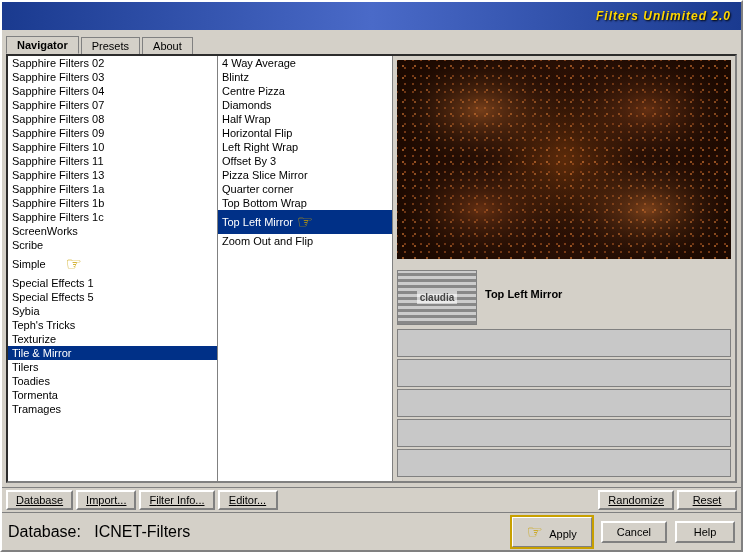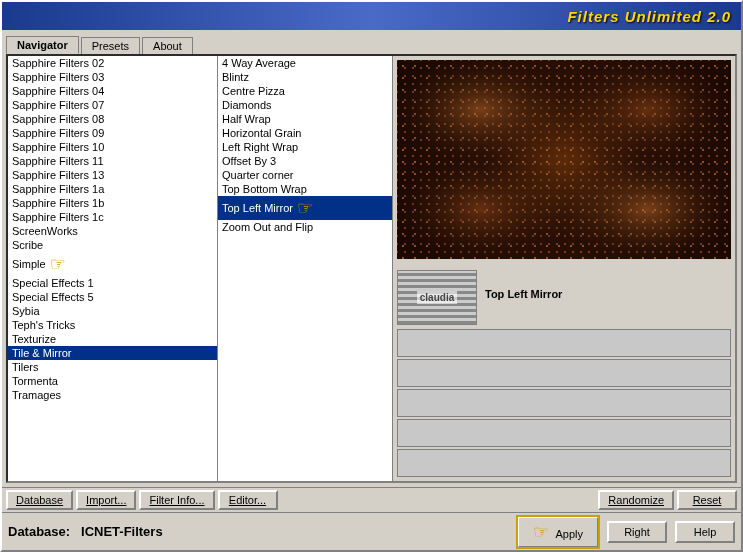--- a/index.html
+++ b/index.html
@@ -2,21 +2,21 @@
 <html><head>
   <meta charset="utf-8">
   <style>
     * { box-sizing: border-box; margin: 0; padding: 0; }
     body { width: 743px; height: 552px; background: #d4d0c8; font-family: 'Tahoma', 'Arial', sans-serif; font-size: 11px; overflow: hidden; }
 
     .window { width: 743px; height: 552px; border: 2px solid #ffffff; border-right-color: #808080; border-bottom-color: #808080; background: #d4d0c8; display: flex; flex-direction: column; }
 
     
     .title-bar { height: 28px; background: linear-gradient(to right, #1a3a8f, #4a6ac8, #1a3a8f); display: flex; align-items: center; justify-content: flex-end; padding-right: 10px; }
-    .title-text { color: #ffd700; font-size: 15px; font-weight: bold; font-style: italic; letter-spacing: 1px; text-shadow: 1px 1px 2px #000; }
+    .title-text { color: #ffd700; font-size: 12px; font-weight: bold; font-style: italic; letter-spacing: 1px; text-shadow: 1px 1px 2px #000; }
 
     
     .tab-bar { display: flex; align-items: flex-end; padding-left: 4px; padding-top: 11px; background: #d4d0c8; height: 24px; }
     .tab { padding: 2px 10px; border: 1px solid #808080; border-bottom: none; background: #d4d0c8; cursor: pointer; font-size: 11px; margin-right: 2px; }
     .tab.active { background: #d4d0c8; border-bottom: 1px solid #d4d0c8; font-weight: bold; z-index: 1; }
 
     
     .main-content { flex: 1; display: flex; flex-direction: row; border: 2px inset #808080; margin: 0 4px 4px 4px; background: #7dd3fc; overflow: hidden; }
 
     
@@ -42,21 +42,21 @@
     .preview-slot { height: 28px; background: #c8c8c8; border: 1px solid #808080; }
 
     
     .bottom-toolbar { display: flex; align-items: center; padding: 2px 4px; border-top: 1px solid #808080; background: #d4d0c8; gap: 3px; }
     .toolbar-btn { padding: 2px 8px; border: 2px solid; border-top-color: #fff; border-left-color: #fff; border-right-color: #808080; border-bottom-color: #808080; background: #d4d0c8; cursor: pointer; font-size: 11px; min-width: 60px; text-align: center; }
     .toolbar-btn span { text-decoration: underline; }
     .toolbar-spacer { flex: 1; }
 
     
     .status-bar { display: flex; align-items: center; padding: 2px 6px; border-top: 1px solid #808080; background: #d4d0c8; gap: 8px; height: 38px; }
-    .status-text { flex: 1; font-size: 13px; font-weight: bold; }
+    .status-text { flex: 1; font-size: 16px; }
     .status-btn { padding: 3px 14px; border: 2px solid; border-top-color: #fff; border-left-color: #fff; border-right-color: #808080; border-bottom-color: #808080; background: #d4d0c8; cursor: pointer; font-size: 11px; min-width: 60px; text-align: center; }
     .status-btn.apply { background: #d4d0c8; position: relative; }
     .apply-highlight { position: absolute; inset: -3px; border: 2px solid #c8a000; pointer-events: none; }
 
     
     ::-webkit-scrollbar { width: 16px; }
     ::-webkit-scrollbar-track { background: #d4d0c8; }
     ::-webkit-scrollbar-thumb { background: #a0a0a0; border: 1px solid #808080; }
     ::-webkit-scrollbar-button { background: #d4d0c8; border: 1px solid #808080; height: 16px; }
 
@@ -102,45 +102,47 @@
         <div class="category-item"><span>Sapphire Filters 08</span></div>
         <div class="category-item"><span>Sapphire Filters 09</span></div>
         <div class="category-item"><span>Sapphire Filters 10</span></div>
         <div class="category-item"><span>Sapphire Filters 11</span></div>
         <div class="category-item"><span>Sapphire Filters 13</span></div>
         <div class="category-item"><span>Sapphire Filters 1a</span></div>
         <div class="category-item"><span>Sapphire Filters 1b</span></div>
         <div class="category-item"><span>Sapphire Filters 1c</span></div>
         <div class="category-item"><span>ScreenWorks</span></div>
         <div class="category-item"><span>Scribe</span></div>
-        <div class="category-item" style="display:flex;align-items:center;gap:4px;">
+        <div class="category-item" style="display:flex;align-items:center;gap:20px;">
           <span>Simple</span>
           <span class="arrow-pointer">☞</span>
         </div>
         <div class="category-item"><span>Special Effects 1</span></div>
         <div class="category-item"><span>Special Effects 5</span></div>
         <div class="category-item"><span>Sybia</span></div>
         <div class="category-item"><span>Teph's Tricks</span></div>
         <div class="category-item"><span>Texturize</span></div>
         <div class="category-item selected"><span>Tile &amp; Mirror</span></div>
         <div class="category-item"><span>Tilers</span></div>
+        <div class="category-item"><span>Toadies</span></div>
         <div class="category-item"><span>Tormenta</span></div>
         <div class="category-item"><span>Tramages</span></div>
       </div>
     </div>
 
     <div class="middle-panel">
       <div class="filter-item"><span>4 Way Average</span></div>
       <div class="filter-item"><span>Blintz</span></div>
       <div class="filter-item"><span>Centre Pizza</span></div>
       <div class="filter-item"><span>Diamonds</span></div>
       <div class="filter-item"><span>Half Wrap</span></div>
-      <div class="filter-item"><span>Horizontal Grain</span></div>
+      <div class="filter-item"><span>Horizontal Flip</span></div>
       <div class="filter-item"><span>Left Right Wrap</span></div>
       <div class="filter-item"><span>Offset By 3</span></div>
+      <div class="filter-item"><span>Pizza Slice Mirror</span></div>
       <div class="filter-item"><span>Quarter corner</span></div>
       <div class="filter-item"><span>Top Bottom Wrap</span></div>
       <div class="filter-item selected" style="display:flex;align-items:center;gap:4px;">
         <span>Top Left Mirror</span>
         <span class="arrow-pointer" style="color:#c8a000;">☞</span>
       </div>
       <div class="filter-item"><span>Zoom Out and Flip</span></div>
     </div>
 
     <div class="right-panel">
@@ -223,19 +225,19 @@
         <span>&nbsp;</span>
         <span>ICNET-Filters</span>
       </div>
     </div>
     <button class="status-btn apply" style="position:relative;margin-left:9px;">
       <span class="apply-highlight"></span>
       <span class="arrow-pointer" style="margin-right:4px;">☞</span>
       <span>Apply</span>
     </button>
     <button class="status-btn">
-      <span>Right</span>
+      <span>Cancel</span>
     </button>
     <button class="status-btn">
       <span>Help</span>
     </button>
   </div>
 </div>
 
 </body></html>

